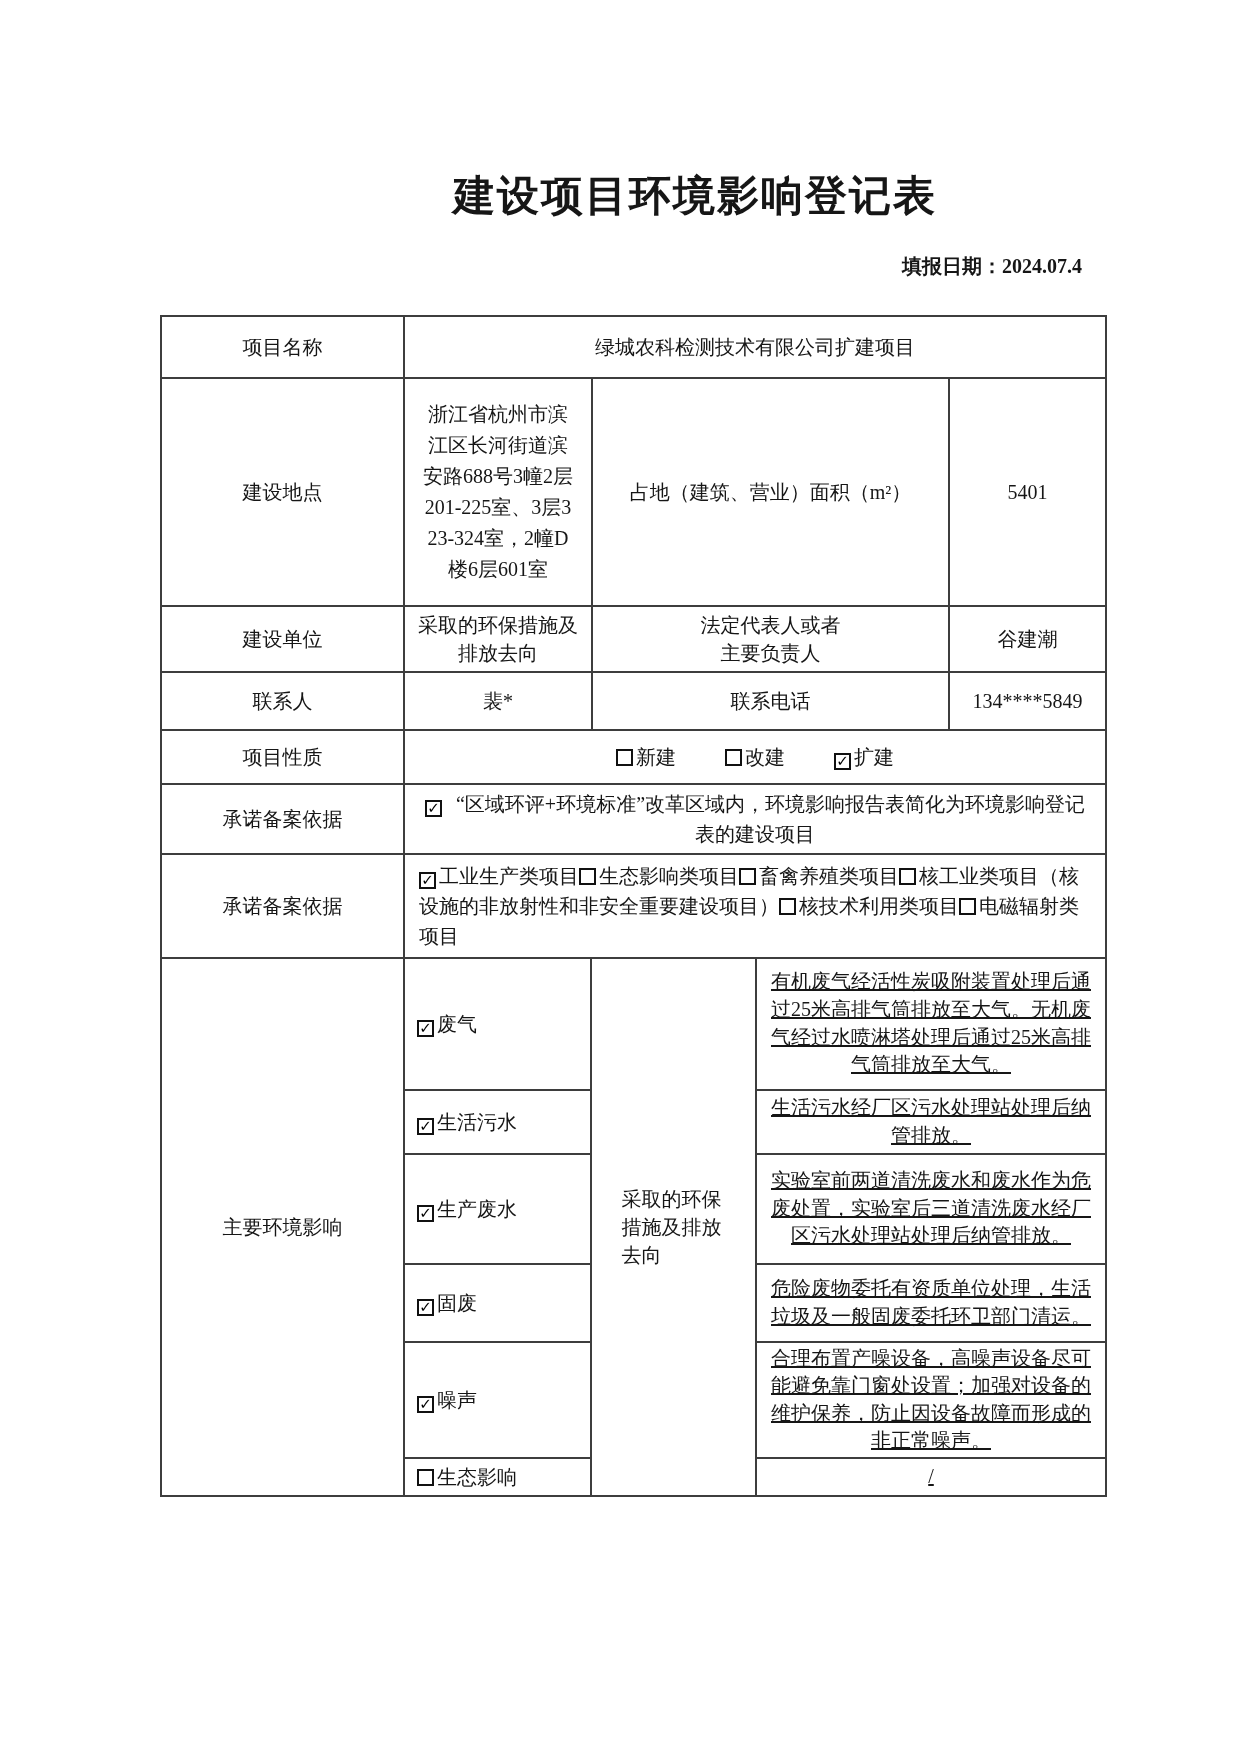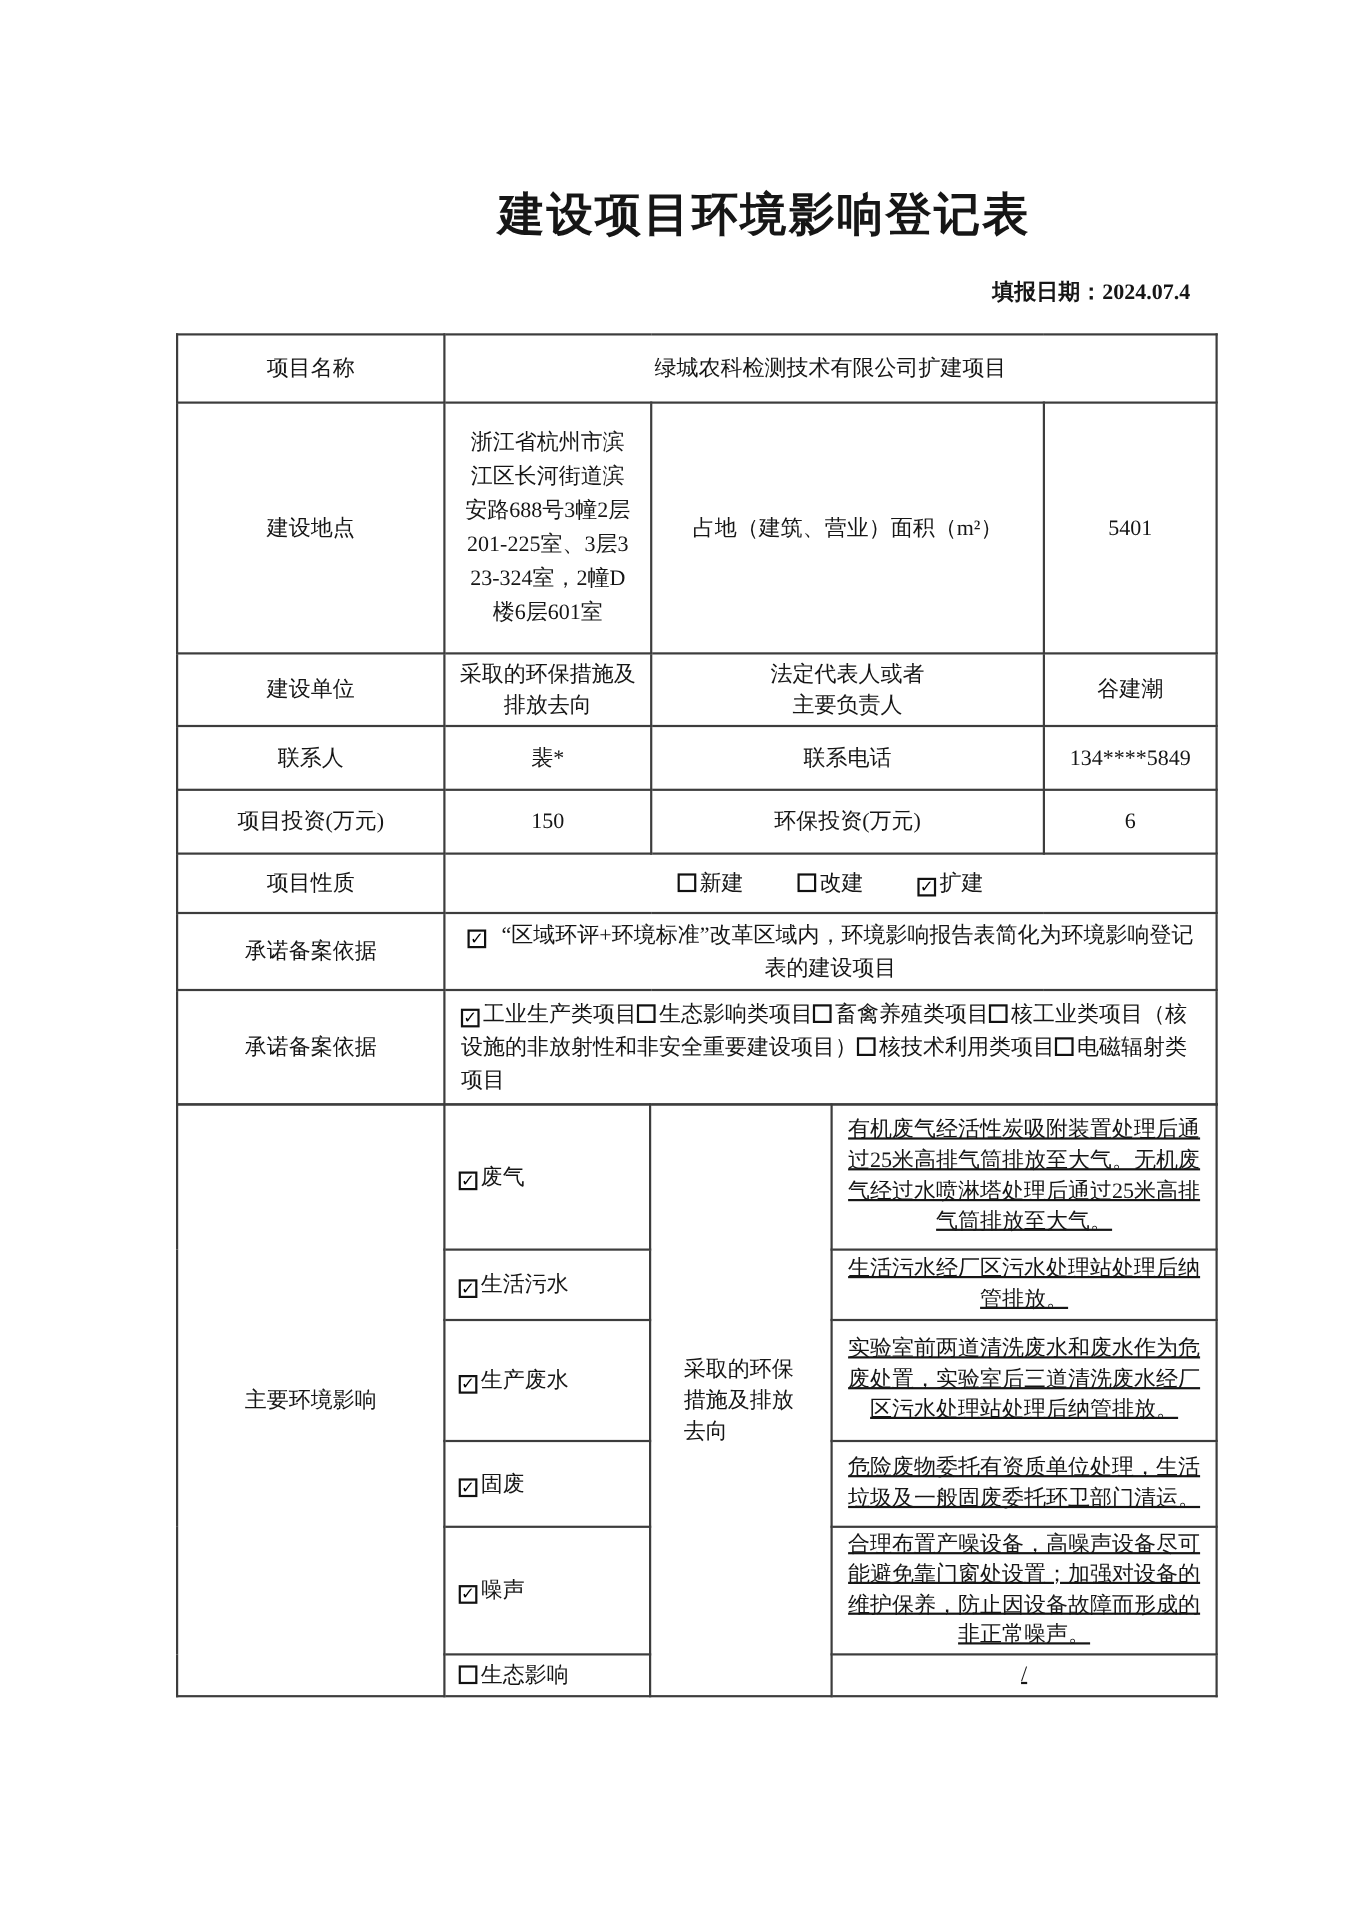--- a/index.html
+++ b/index.html
@@ -13,21 +13,21 @@
 
   h1.doc-title {
     margin:0 0 30px 0;
     font-size:42px; line-height:1.25;
     font-weight:700; text-align:center;
     letter-spacing:2px;
   }
   .date-line {
     font-size:20px; line-height:26px; font-weight:700;
     text-align:right; padding-right:148px;
-    margin-bottom:24px;
+    margin-bottom:36px;
   }
 
   table.t {
     width:945px; table-layout:fixed;
     border-collapse:collapse;
   }
   table.t2 { margin-top:-2px; }
   .t td {
     border:2px solid #3d3d3d;
     font-size:20px; line-height:1.4;
@@ -91,26 +91,20 @@
       <td class="pre">法定代表人或者
 主要负责人</td>
       <td>谷建潮</td>
     </tr>
     <tr style="height:58px">
       <td class="lbl">联系人</td>
       <td>裴*</td>
       <td>联系电话</td>
       <td>134****5849</td>
     </tr>
-    <tr style="height:58px">
-      <td class="lbl">项目投资(万元)</td>
-      <td>150</td>
-      <td>环保投资(万元)</td>
-      <td>6</td>
-    </tr>
     <tr style="height:54px">
       <td class="lbl">项目性质</td>
       <td colspan="3" class="nature-opts">
         <span class="opt"><span class="cb"></span><span>新建</span></span>
         <span class="opt"><span class="cb"></span><span>改建</span></span>
         <span class="opt"><span class="cb on">✓</span><span>扩建</span></span>
       </td>
     </tr>
     <tr style="height:70px">
       <td class="lbl">承诺备案依据</td>

